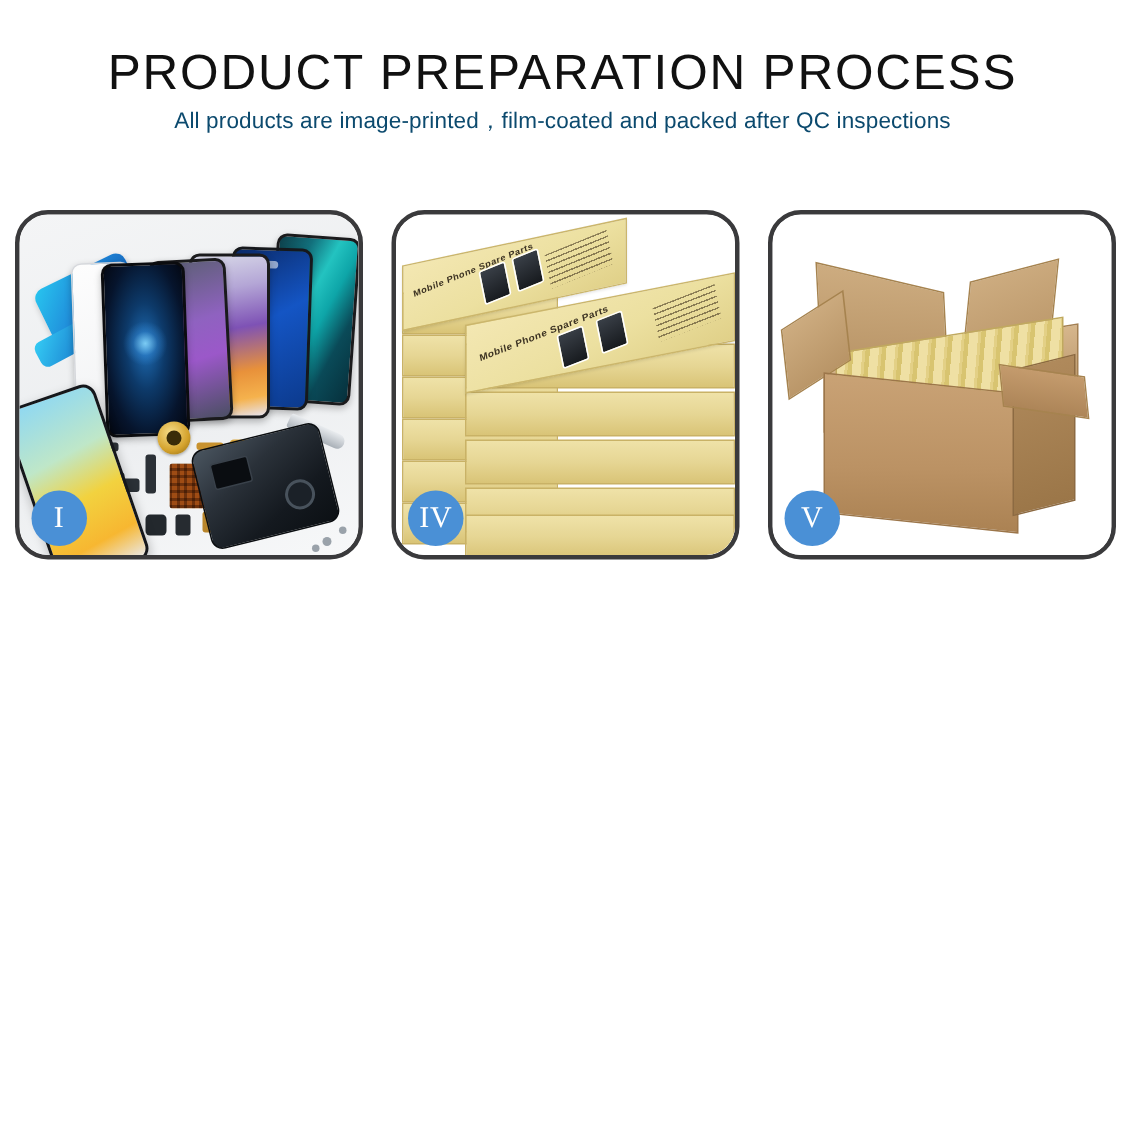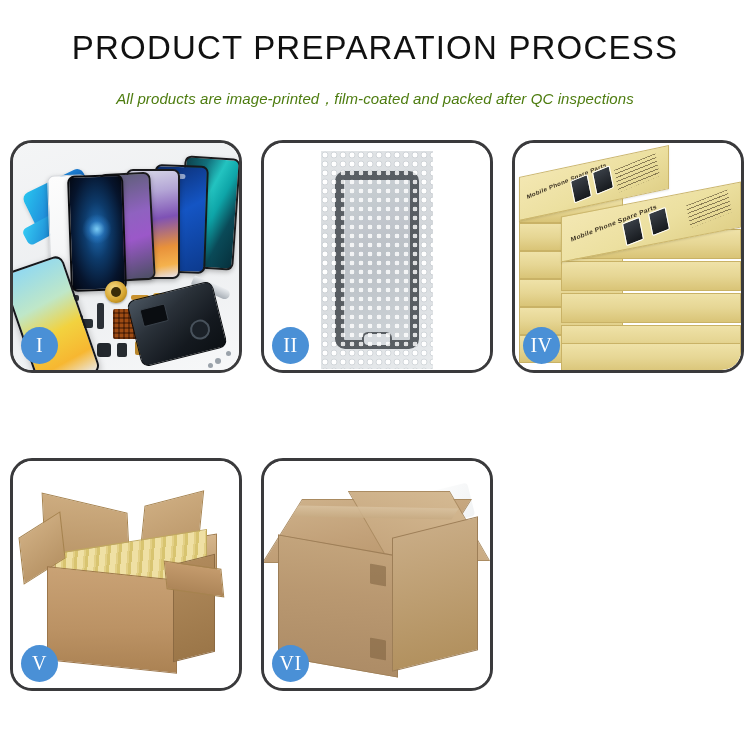--- a/index.html
+++ b/index.html
@@ -32,27 +32,26 @@
   }
   .title {
     font-size: 33px;
     font-weight: 400;
     letter-spacing: 1.2px;
     color: #111111;
     line-height: 1.1;
     white-space: nowrap;
   }
   .subtitle {
-    margin-top: 24px;
+    margin-top: 5px;
     font-size: 15px;
     font-weight: 400;
-    color: #4d7c0f;
+    color: #0c4a6e;
     letter-spacing: 0.1px;
     white-space: nowrap;
-    font-style: italic;
   }
 
   
   .grid {
     position: absolute;
     top: 140px;
     left: 10px;
     width: 735px;
     display: grid;
     grid-template-columns: 232px 232px 232px;
@@ -522,29 +521,20 @@
         <div class="part pt16"></div>
 
         <div class="tool"></div>
         <div class="screw sc1"></div>
         <div class="screw sc2"></div>
         <div class="screw sc3"></div>
       </div>
       <div class="badge">I</div>
     </div>
 
-    <div class="panel">
-      <div class="panel-inner">
-        <div class="p2-bg"></div>
-        <div class="bubble-sheet"></div>
-        <div class="screen-under"></div>
-        <div class="bubble-overlay"></div>
-      </div>
-      <div class="badge">II</div>
-    </div>
 
 
     <div class="panel">
       <div class="panel-inner">
         <div class="p4-bg"></div>
         <div class="stack">
           <div class="kbox kl kl1"></div>
           <div class="kbox kl kl2"></div>
           <div class="kbox kl kl3"></div>
           <div class="kbox kl kl4"></div>
@@ -583,29 +573,15 @@
         <div class="carton-inner"></div>
         <div class="yboxes"></div>
         <div class="flap flap-left"></div>
         <div class="carton-front"></div>
         <div class="carton-side"></div>
         <div class="flap flap-frontR"></div>
       </div>
       <div class="badge">V</div>
     </div>
 
-    <div class="panel">
-      <div class="panel-inner">
-        <div class="p6-bg"></div>
-        <div class="c6-wrap"></div>
-        <div class="c6-top"></div>
-        <div class="c6-top2"></div>
-        <div class="c6-tape"></div>
-        <div class="c6-front"></div>
-        <div class="c6-side"></div>
-        <div class="c6-nick c6-n1"></div>
-        <div class="c6-nick c6-n2"></div>
-      </div>
-      <div class="badge">VI</div>
-    </div>
 
   </div>
 </div>
 
 </body></html>

